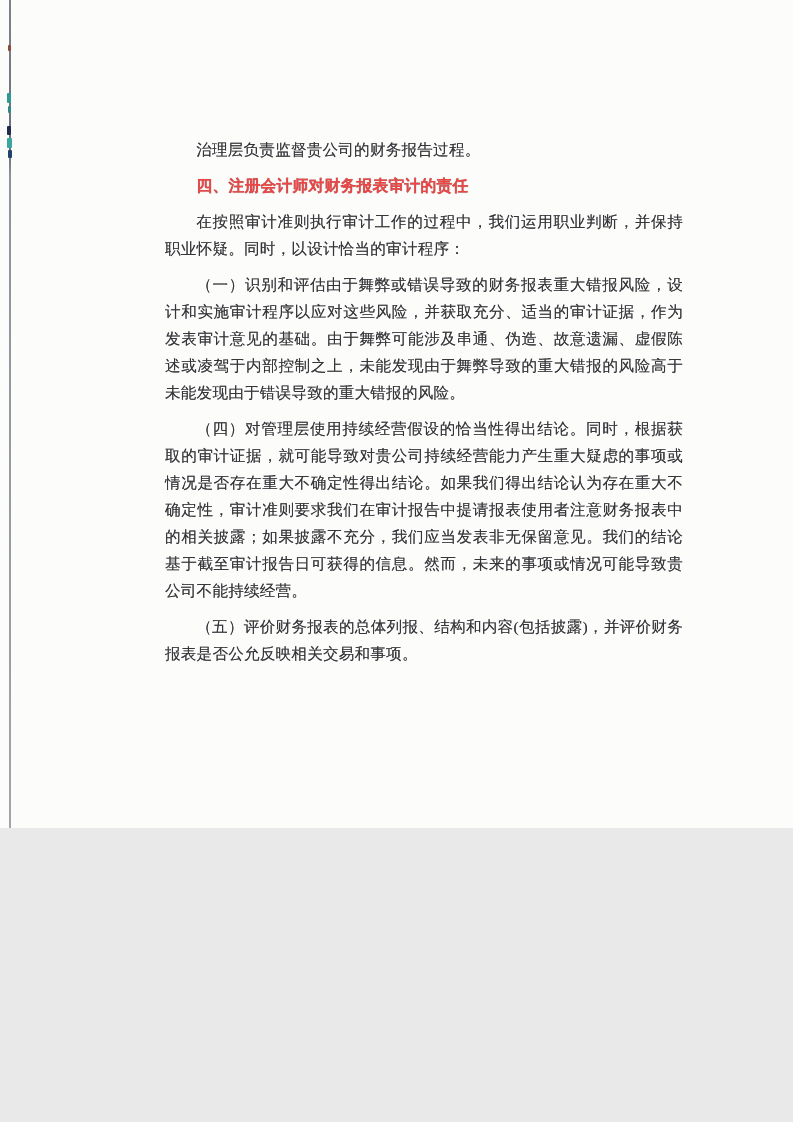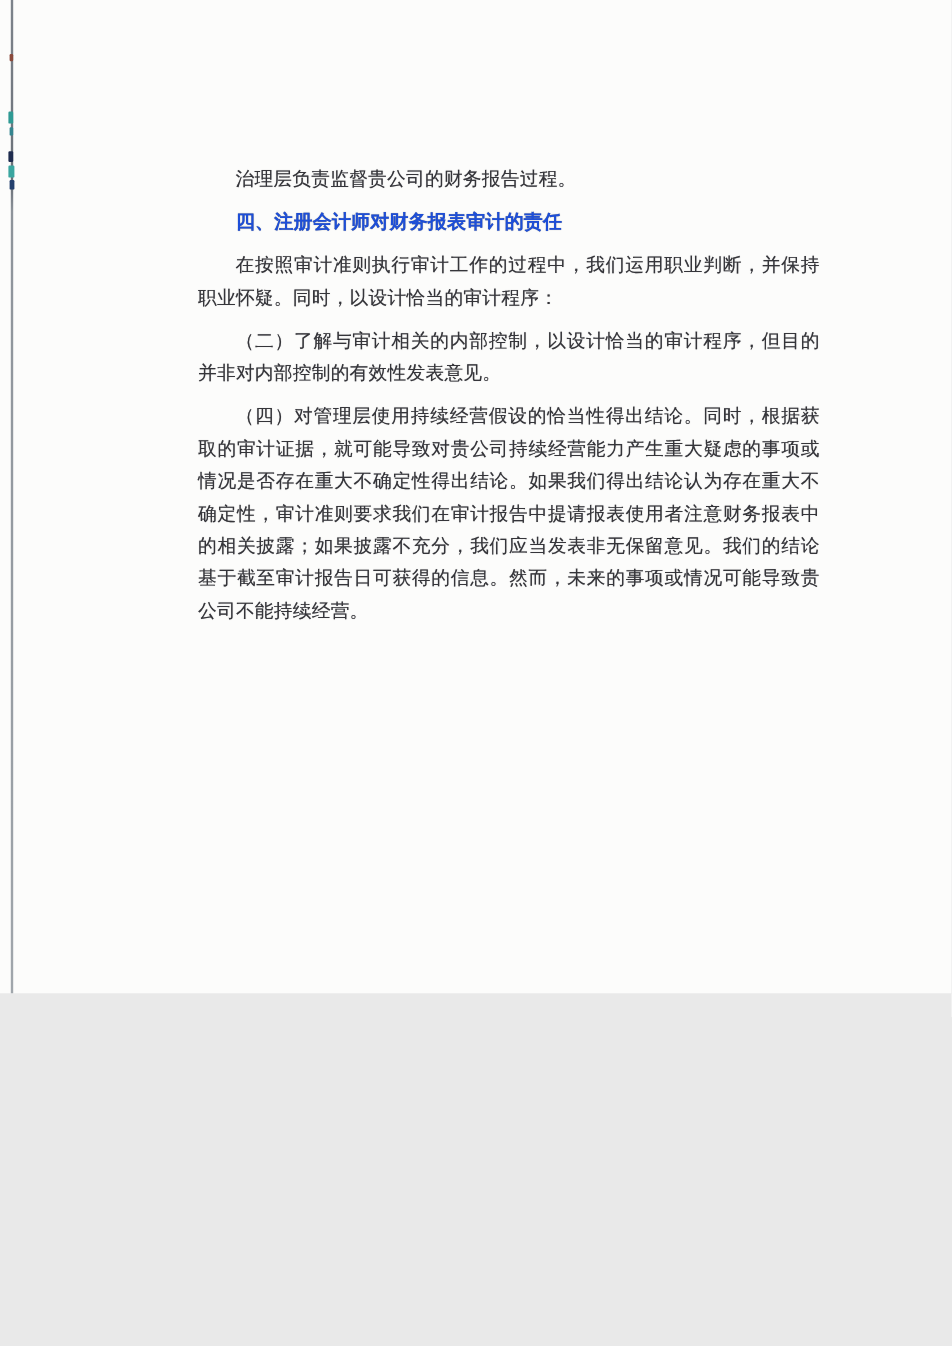--- a/index.html
+++ b/index.html
@@ -54,21 +54,21 @@
     text-indent: 2em;
     
     text-shadow: 0 0 0.6px rgba(40,40,46,0.55);
   }
   .heading {
     margin: 0 0 9px 0;
     font-size: 15.8px;
     line-height: 27px;
     font-weight: 700;
     text-indent: 2em;
-    color: #1d4ed8;
+    color: #ef4444;
     text-shadow: 0 0 0.7px rgba(20,20,24,0.6);
   }
   .page-number {
     position: absolute;
     left: 165px;
     width: 518px;
     top: 983px;
     text-align: center;
     font-size: 13px;
     color: #4a4a4f;
@@ -93,22 +93,23 @@
   <div class="speck" style="left:8px; top:106px; width:3px; height:7px;  background:#35858f;"></div>
   <div class="speck" style="left:7px; top:126px; width:4px; height:9px;  background:#1f2c4f;"></div>
   <div class="speck" style="left:7px; top:138px; width:5px; height:10px; background:#3aa6a0;"></div>
   <div class="speck" style="left:8px; top:150px; width:4px; height:8px;  background:#24406e;"></div>
   <div class="scan-tick"></div>
 
   <div class="content">
     <p class="para">治理层负责监督贵公司的财务报告过程。</p>
     <h2 class="heading">四、注册会计师对财务报表审计的责任</h2>
     <p class="para">在按照审计准则执行审计工作的过程中，我们运用职业判断，并保持职业怀疑。同时，以设计恰当的审计程序：</p>
-    <p class="para">（二）了解与审计相关的内部控制，以设计恰当的审计程序，但目的并非对内部控制的有效性发表意见。</p>
+    <p class="para">（一）识别和评估由于舞弊或错误导致的财务报表重大错报风险，设计和实施审计程序以应对这些风险，并获取充分、适当的审计证据，作为发表审计意见的基础。由于舞弊可能涉及串通、伪造、故意遗漏、虚假陈述或凌驾于内部控制之上，未能发现由于舞弊导致的重大错报的风险高于未能发现由于错误导致的重大错报的风险。</p>
     <p class="para">（四）对管理层使用持续经营假设的恰当性得出结论。同时，根据获取的审计证据，就可能导致对贵公司持续经营能力产生重大疑虑的事项或情况是否存在重大不确定性得出结论。如果我们得出结论认为存在重大不确定性，审计准则要求我们在审计报告中提请报表使用者注意财务报表中的相关披露；如果披露不充分，我们应当发表非无保留意见。我们的结论基于截至审计报告日可获得的信息。然而，未来的事项或情况可能导致贵公司不能持续经营。</p>
+    <p class="para">（五）评价财务报表的总体列报、结构和内容(包括披露)，并评价财务报表是否公允反映相关交易和事项。</p>
   </div>
 
   <div class="page-number">2</div>
 
   <svg id="qr" class="qr" viewBox="0 0 29 29" shape-rendering="crispEdges">
       <rect x="0" y="0" width="29" height="29" fill="#ffffff"></rect>
       <rect x="0" y="0" width="1" height="1" fill="#1c1c1e"></rect>
       <rect x="1" y="0" width="1" height="1" fill="#1c1c1e"></rect>
       <rect x="2" y="0" width="1" height="1" fill="#1c1c1e"></rect>
       <rect x="3" y="0" width="1" height="1" fill="#1c1c1e"></rect>

